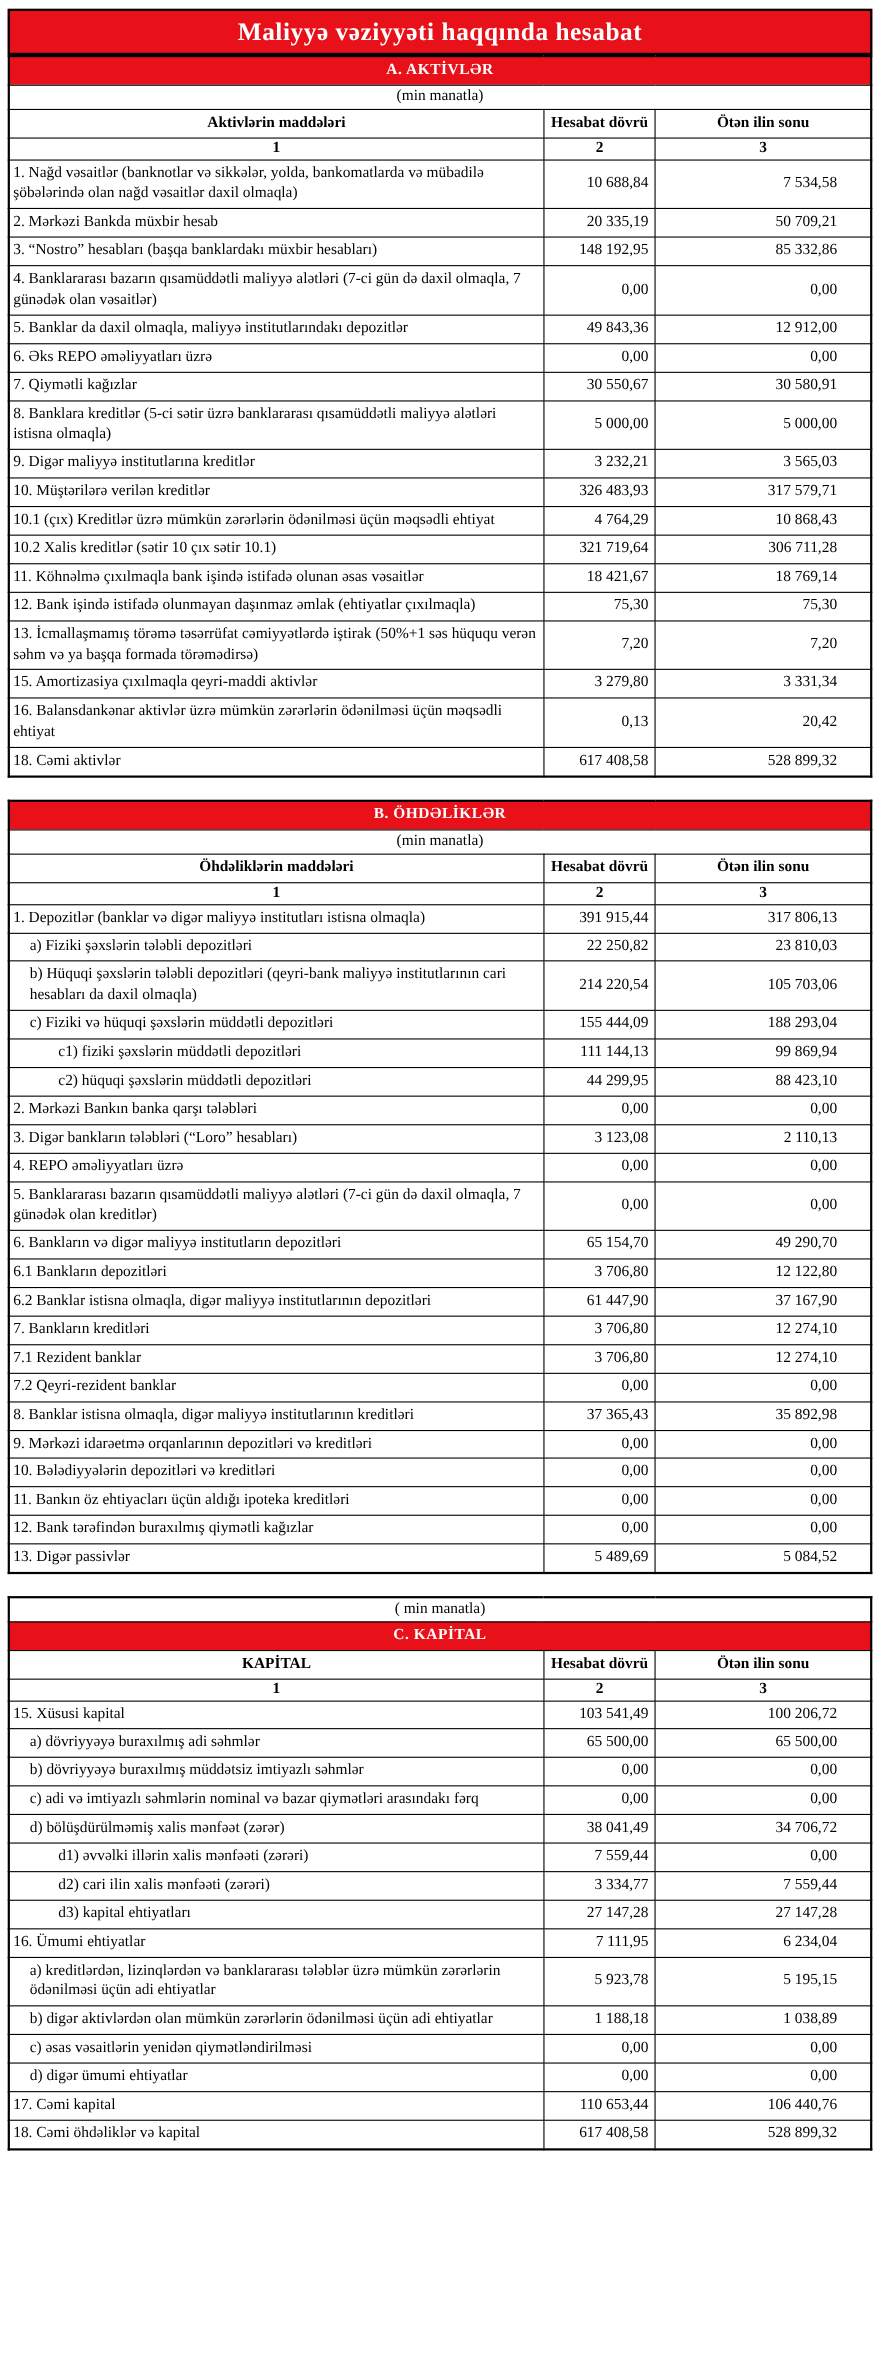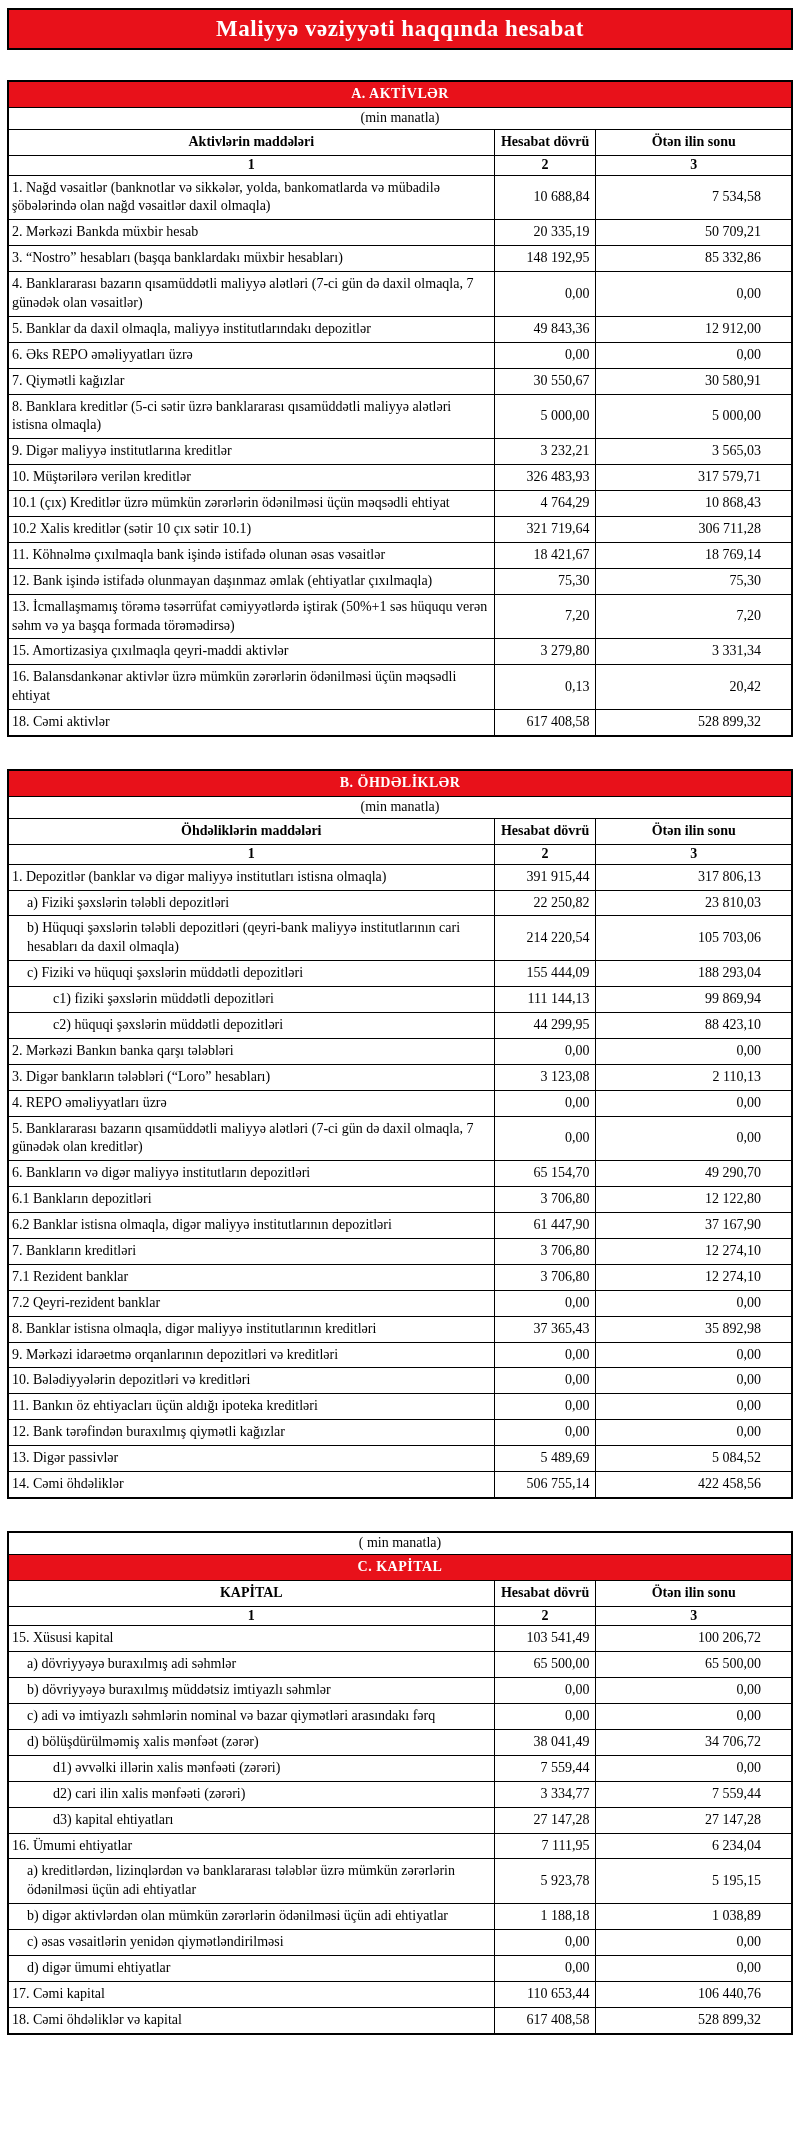--- a/index.html
+++ b/index.html
@@ -16,25 +16,24 @@
   .page{ padding:8px 7px 16px 7px; }
 
   .title-bar{
     border:2px solid #000;
     background:var(--header-red);
     color:var(--header-text);
     text-align:center;
     font-weight:bold;
     font-size:23px;
     padding:6px 4px;
-    margin-bottom:30px;
     letter-spacing:0.5px;
   }
 
-  .section{ margin-bottom:32px; }
+  .section{ margin-bottom:20px; }
 
   table.report-table{
     width:100%;
     border-collapse:collapse;
     table-layout:fixed;
     border:2px solid #000;
   }
   table.report-table th,
   table.report-table td{
     border:1px solid #000;
@@ -346,25 +345,20 @@
           <tr>
             <td class="c-label indent-0">12. Bank tərəfindən buraxılmış qiymətli kağızlar</td>
             <td class="c-num c-cur">0,00</td>
             <td class="c-num c-prev">0,00</td>
           </tr>
           <tr>
             <td class="c-label indent-0">13. Digər passivlər</td>
             <td class="c-num c-cur">5 489,69</td>
             <td class="c-num c-prev">5 084,52</td>
           </tr>
-          <tr class="bold-row">
-            <td class="c-label indent-0">14. Cəmi öhdəliklər</td>
-            <td class="c-num c-cur">506 755,14</td>
-            <td class="c-num c-prev">422 458,56</td>
-          </tr>
         </tbody>
     </table>
   </section>
 
   <section class="section">
     <table class="report-table">
       <colgroup>
         <col class="col-label">
           <col class="col-v1">
           <col class="col-v2">

